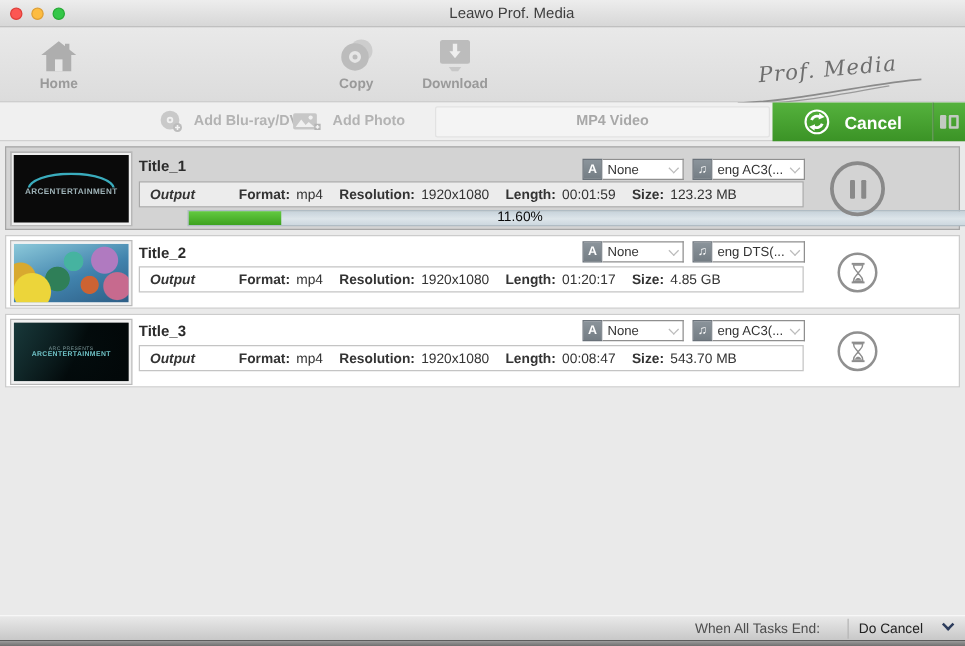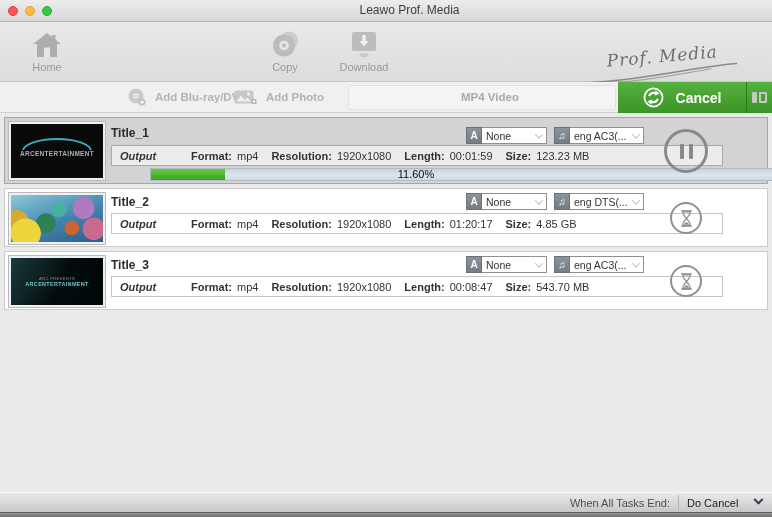--- a/index.html
+++ b/index.html
@@ -15,21 +15,21 @@
   .tl{position:absolute;top:6px;width:10px;height:10px;border-radius:50%;}
   .tl.red{left:8px;background:#fc5753;border:1px solid #df3e38;}
   .tl.yellow{left:25px;background:#fdbc40;border:1px solid #de9f34;}
   .tl.green{left:42px;background:#34c748;border:1px solid #27aa35;}
   .wintitle{text-align:center;line-height:21px;font-size:12px;color:#3e3e3e;margin-left:47px;}
   
   .toolbar{position:absolute;top:22px;left:0;width:772px;height:60px;
     background:linear-gradient(#e9e9e9,#dcdcdc);border-bottom:1px solid #c6c6c6;}
   .navitem{position:absolute;top:5px;width:76px;text-align:center;cursor:default;}
   .navitem .ic{height:32px;display:flex;align-items:flex-end;justify-content:center;}
-  .navitem .lbl{font-size:11px;font-weight:normal;color:#9a9a9a;margin-top:2px;}
+  .navitem .lbl{font-size:11px;font-weight:bold;color:#9a9a9a;margin-top:2px;}
   .navitem.active .lbl{color:#3a3a3a;}
   .signature{position:absolute;right:24px;top:24px;width:170px;text-align:center;
     transform:rotate(-5deg);}
   .signature .sigtext{font-family:"DejaVu Serif",serif;font-style:italic;
     font-size:17px;color:#6e6e6e;letter-spacing:1px;}
   
   .actionbar{position:absolute;top:82px;left:0;width:772px;height:31px;
     background:#f0f0f0;border-bottom:1px solid #d0d0d0;}
   .addbtn{position:absolute;top:0;height:30px;display:flex;align-items:center;gap:9px;}
   .addbtn .albl{font-size:11.5px;font-weight:bold;color:#b3b3b3;}
@@ -78,42 +78,42 @@
     border:1px solid #697179;color:#fff;font-size:10px;font-weight:bold;
     display:flex;align-items:center;justify-content:center;}
   .ddbox{height:17px;background:#fff;border:1px solid #8f8f8f;border-left:none;
     display:flex;align-items:center;padding:0 4px;font-size:10.5px;color:#333;}
   .ddbox .ddval{white-space:nowrap;overflow:hidden;}
   .chev{width:6px;height:6px;border-right:1.5px solid #bcbcbc;
     border-bottom:1.5px solid #bcbcbc;transform:rotate(45deg) translate(-1px,-1px);
     margin-left:auto;flex:none;}
   .dd.sub{width:81px;} .dd.sub .ddbox{width:65px;}
   .dd.aud{width:90px;} .dd.aud .ddbox{width:74px;}
-  .infobox{position:absolute;left:106px;width:612px;height:21px;background:#fff;
+  .infobox{position:absolute;left:106px;width:532px;height:21px;background:#fff;
     border:1px solid #c4c4c4;display:flex;align-items:center;padding:0 8px;
     font-size:11px;color:#333;white-space:nowrap;}
   .row.active .infobox{background:#ececec;border-color:#a9a9a9;}
   .infobox .out{font-style:italic;font-weight:bold;margin-right:22px;}
   .infobox .lab{font-weight:bold;margin:0 5px 0 13px;}
   .infobox .lab:first-of-type{margin-left:0;}
   .progress{position:absolute;left:106px;top:50px;width:636px;height:13px;
     background:linear-gradient(#c7d3db,#dde5ea 55%,#cdd8df);border:1px solid #b0bcc4;margin-left:39px;}
   .pfill{position:absolute;left:0;top:0;height:11px;width:0;
     background:linear-gradient(#63ca41,#3da21f);}
   .plabel{position:absolute;left:0;top:0;width:530px;height:11px;line-height:11px;
     text-align:center;font-size:11px;color:#0a0a0a;}
   .statusbtn{position:absolute;border-radius:50%;display:flex;align-items:center;
     justify-content:center;cursor:pointer;background:transparent;}
   .pausebtn{left:659px;top:11px;width:44px;height:44px;border:3px solid #898989;gap:5px;}
   .pausebar{width:4px;height:15px;background:#898989;border-radius:1px;}
   .waitbtn{left:665px;top:13px;width:32px;height:32px;border:2px solid #909090;}
   
   .statusbar{position:absolute;left:0;top:492px;width:772px;height:20px;
     background:linear-gradient(#e9e9e9,#c8c8c8);border-top:1px solid #f7f7f7;
-    display:flex;align-items:center;justify-content:flex-end;}
+    display:flex;align-items:center;justify-content:flex-end;gap:14px;}
   .sblabel{font-size:11px;color:#4d4d4d;margin-right:8px;}
   .sbselect{display:flex;align-items:center;width:88px;height:16px;margin-right:6px;
     border-left:1px solid #b5b5b5;padding-left:8px;cursor:pointer;}
   .sbval{font-size:11px;color:#222;}
   .sbchev{width:7px;height:7px;border-right:2px solid #2c3c5c;
     border-bottom:2px solid #2c3c5c;transform:rotate(45deg) translate(-2px,-2px);
     margin-left:auto;margin-right:4px;}
   .bottomstrip{position:absolute;left:0;top:512px;width:772px;height:5px;
     background:linear-gradient(#999,#6d6d6d);border-top:1px solid #5d5d5d;}
 </style>

